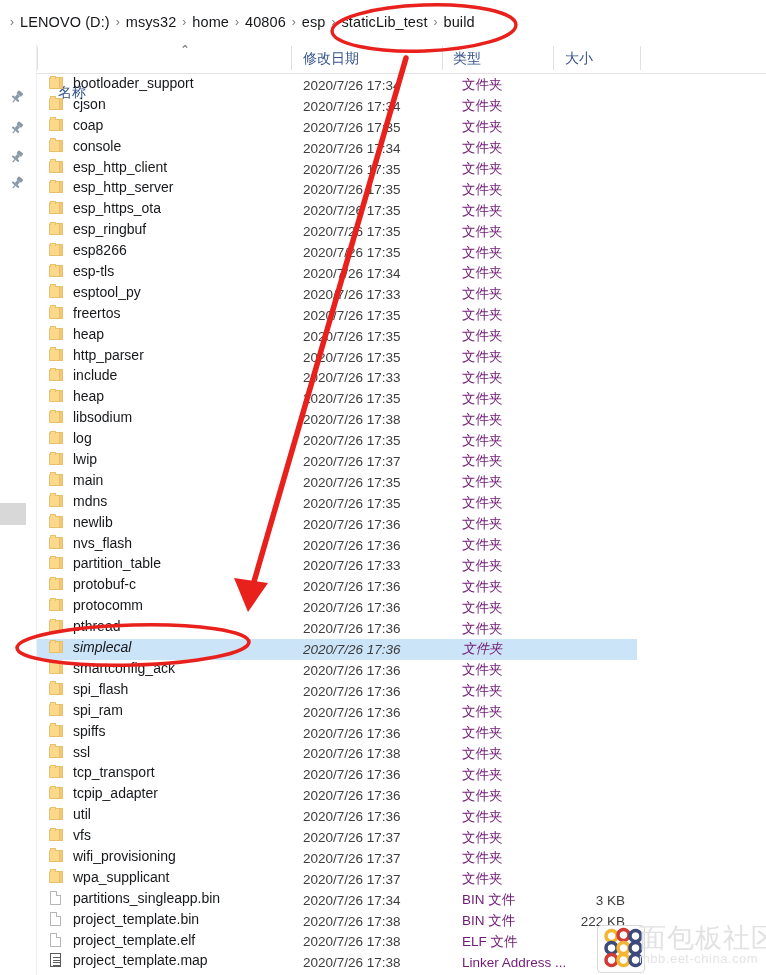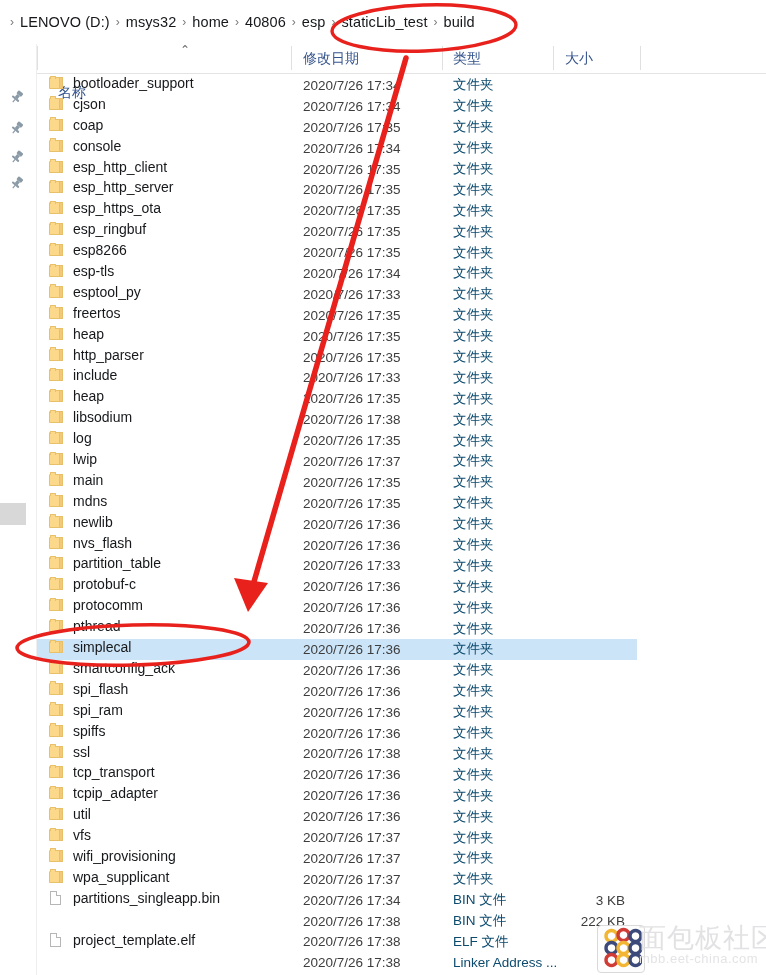--- a/index.html
+++ b/index.html
@@ -91,43 +91,44 @@
     width: 729px;
     height: 900px;
   }
   .row {
     position: relative;
     height: 20.9px;
     width: 600px;
   }
   .row.selected {
     background: #cce4f7;
+    font-style: italic;
   }
   .cell-name {
     position: absolute; left: 11px; top: 0;
     height: 20.9px;
     display: flex; align-items: flex-start;
     font-size: 14px;
     color: #16181b;
     white-space: nowrap;
   }
   .cell-date {
     position: absolute; left: 266px; top: 0;
     height: 20.9px;
     display: flex; align-items: center;
     font-size: 13.5px;
     color: #3d3d3d;
     white-space: nowrap;
   }
   .cell-type {
-    position: absolute; left: 416px; top: 0;
+    position: absolute; left: 425px; top: 0;
     height: 20.9px;
     display: flex; align-items: center;
     font-size: 13.5px;
-    color: #0c4a6e;
+    color: #701a75;
     white-space: nowrap;
   }
   .cell-size {
     position: absolute; left: 498px; top: 0;
     width: 90px; height: 20.9px;
     display: flex; align-items: center; justify-content: flex-end;
     font-size: 13.5px;
     color: #3d3d3d;
     white-space: nowrap;
   }
@@ -741,36 +742,53 @@
         <span class="icon-box">
           <span class="file-ico"></span>
         </span>
         <span>partitions_singleapp.bin</span>
       </div>
       <div class="cell-date">2020/7/26 17:34</div>
       <div class="cell-type">BIN 文件</div>
       <div class="cell-size">3 KB</div>
     </div>
     <div class="row">
+      <div class="cell-name">
+        <span class="icon-box">
+          <span class="file-ico"></span>
+        </span>
+        <span>project_template.bin</span>
+      </div>
       <div class="cell-date">2020/7/26 17:38</div>
       <div class="cell-type">BIN 文件</div>
       <div class="cell-size">222 KB</div>
     </div>
     <div class="row">
       <div class="cell-name">
         <span class="icon-box">
           <span class="file-ico"></span>
         </span>
         <span>project_template.elf</span>
       </div>
       <div class="cell-date">2020/7/26 17:38</div>
       <div class="cell-type">ELF 文件</div>
       <div class="cell-size"></div>
     </div>
     <div class="row">
+      <div class="cell-name">
+        <span class="icon-box">
+          <span class="doc-ico">
+            <i style="top:3px"></i>
+            <i style="top:5.5px"></i>
+            <i style="top:8px"></i>
+            <i style="top:10.5px"></i>
+          </span>
+        </span>
+        <span>project_template.map</span>
+      </div>
       <div class="cell-date">2020/7/26 17:38</div>
       <div class="cell-type">Linker Address ...</div>
       <div class="cell-size"></div>
     </div>
   </div>
 
 <svg id="annotations" viewBox="0 0 766 975" width="766" height="975">
   <ellipse cx="424" cy="28" rx="92" ry="23" fill="none" stroke="#e8211c" stroke-width="3.4" transform="rotate(-2 424 28)"></ellipse>
   <line x1="406" y1="58" x2="251" y2="592" stroke="#e8211c" stroke-width="5.5" stroke-linecap="round"></line>
   <polygon points="248,612 234,578 268,583" fill="#e8211c"></polygon>

